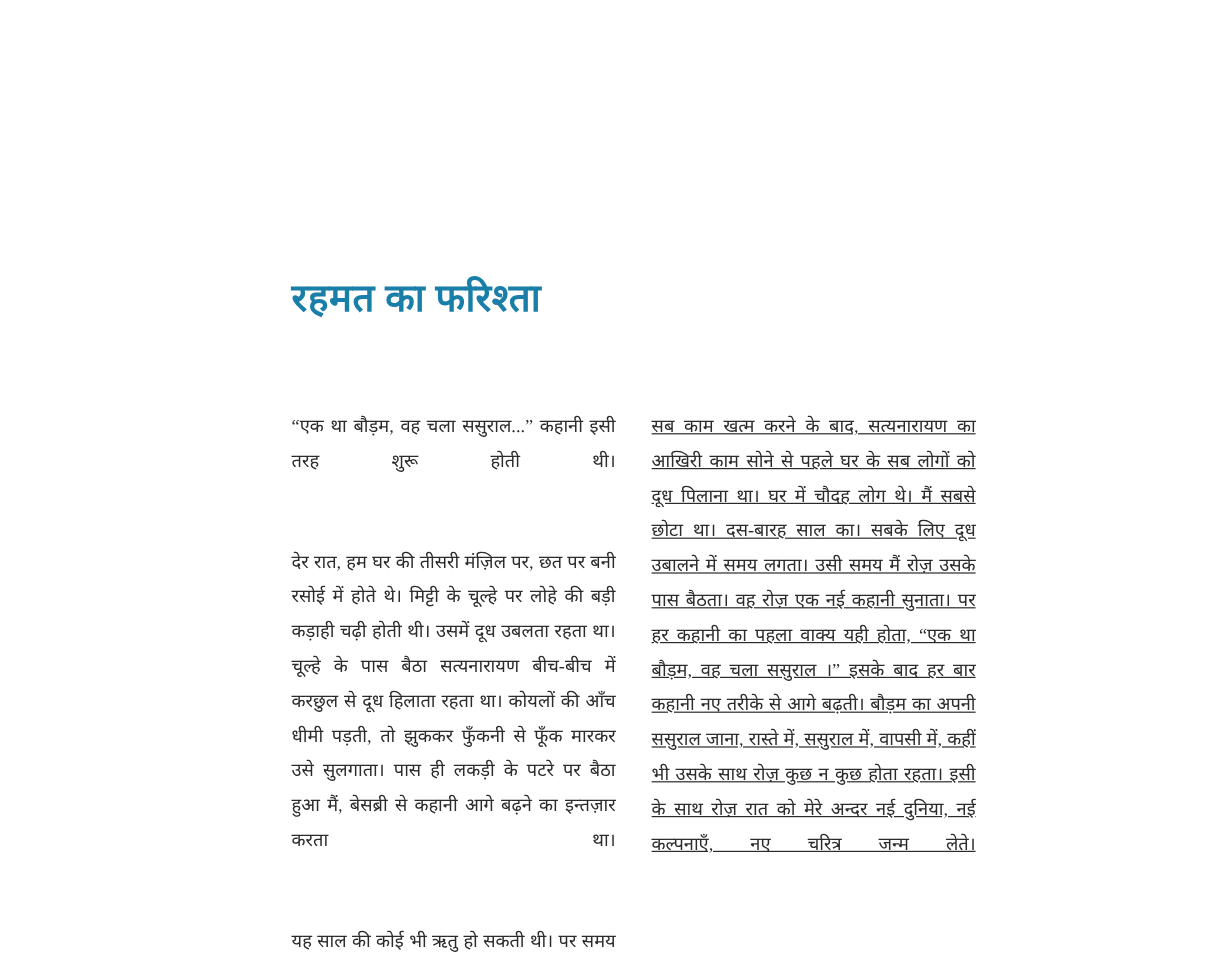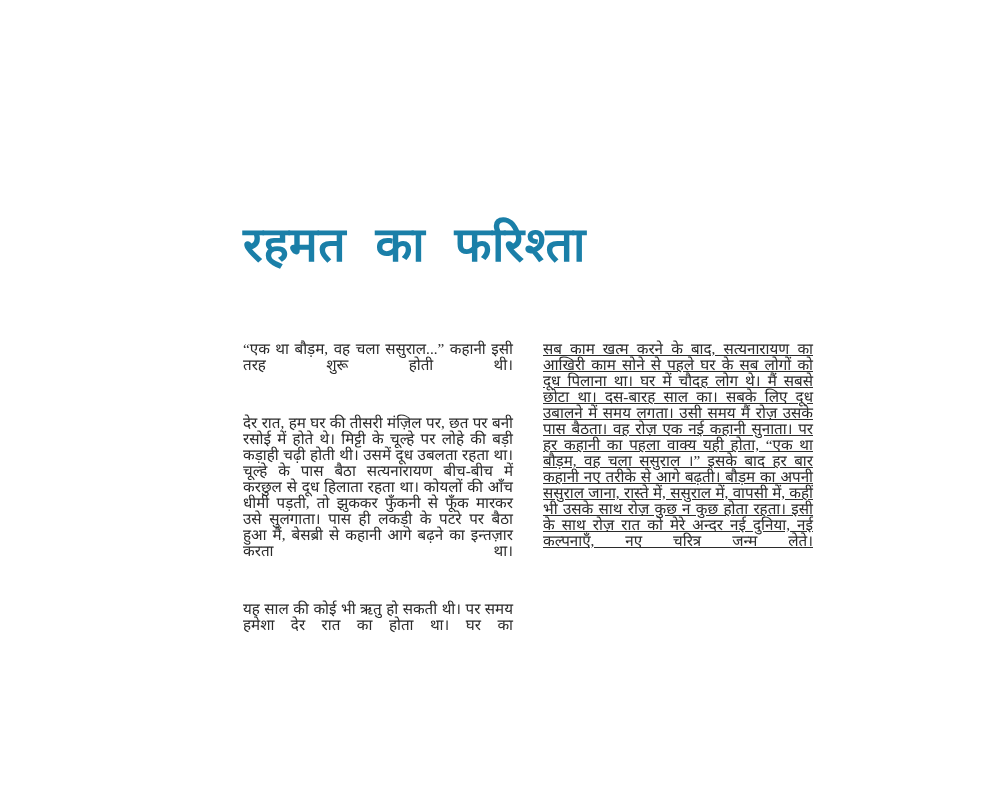--- a/index.html
+++ b/index.html
@@ -26,22 +26,22 @@
     background: #ffffff;
   }
 
   
   .story-title {
     position: absolute;
     left: 243px;
     top: 219px;
     width: 600px;
     margin: 0;
-    font-family: Liberation Mono, monospace;
-    font-size: 48px;
+    font-family: Liberation Serif, serif;
+    font-size: 32px;
     line-height: 58px;
     font-weight: 700;
     letter-spacing: 0.5px;
     color: #1a7fa8;
     white-space: nowrap;
   }
 
   
   .body-columns {
     position: absolute;
@@ -57,21 +57,21 @@
 
   .text-column {
     width: 270px;
     display: block;
   }
 
   .story-paragraph {
     margin: 0 0 26px 0;
     font-family: "Liberation Serif", "DejaVu Serif", serif;
     font-size: 15.2px;
-    line-height: 16px;
+    line-height: 29px;
     color: #2b2b2b;
     text-align: justify;
     text-justify: inter-word;
     word-spacing: 0.5px;
   }
 
   .story-paragraph:last-child {
     margin-bottom: 0;
   }
 

